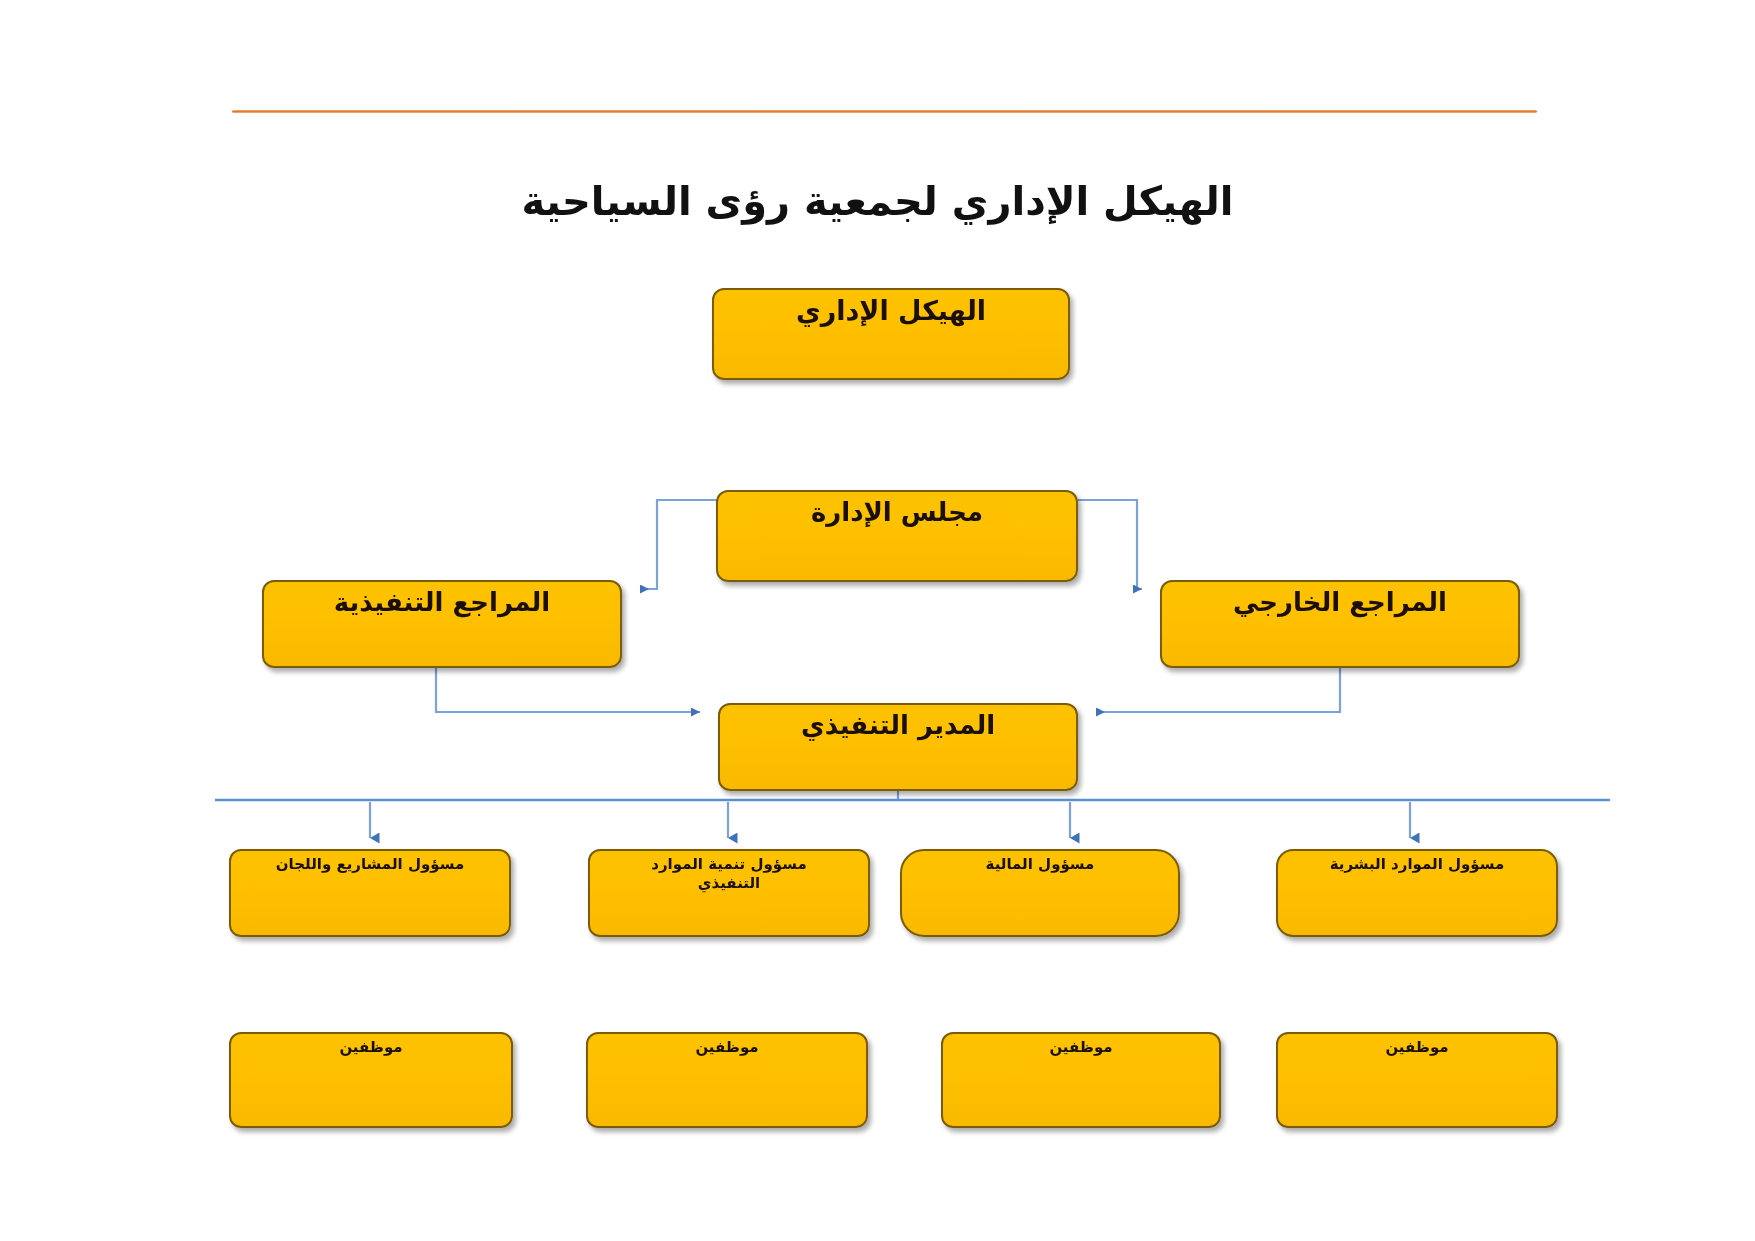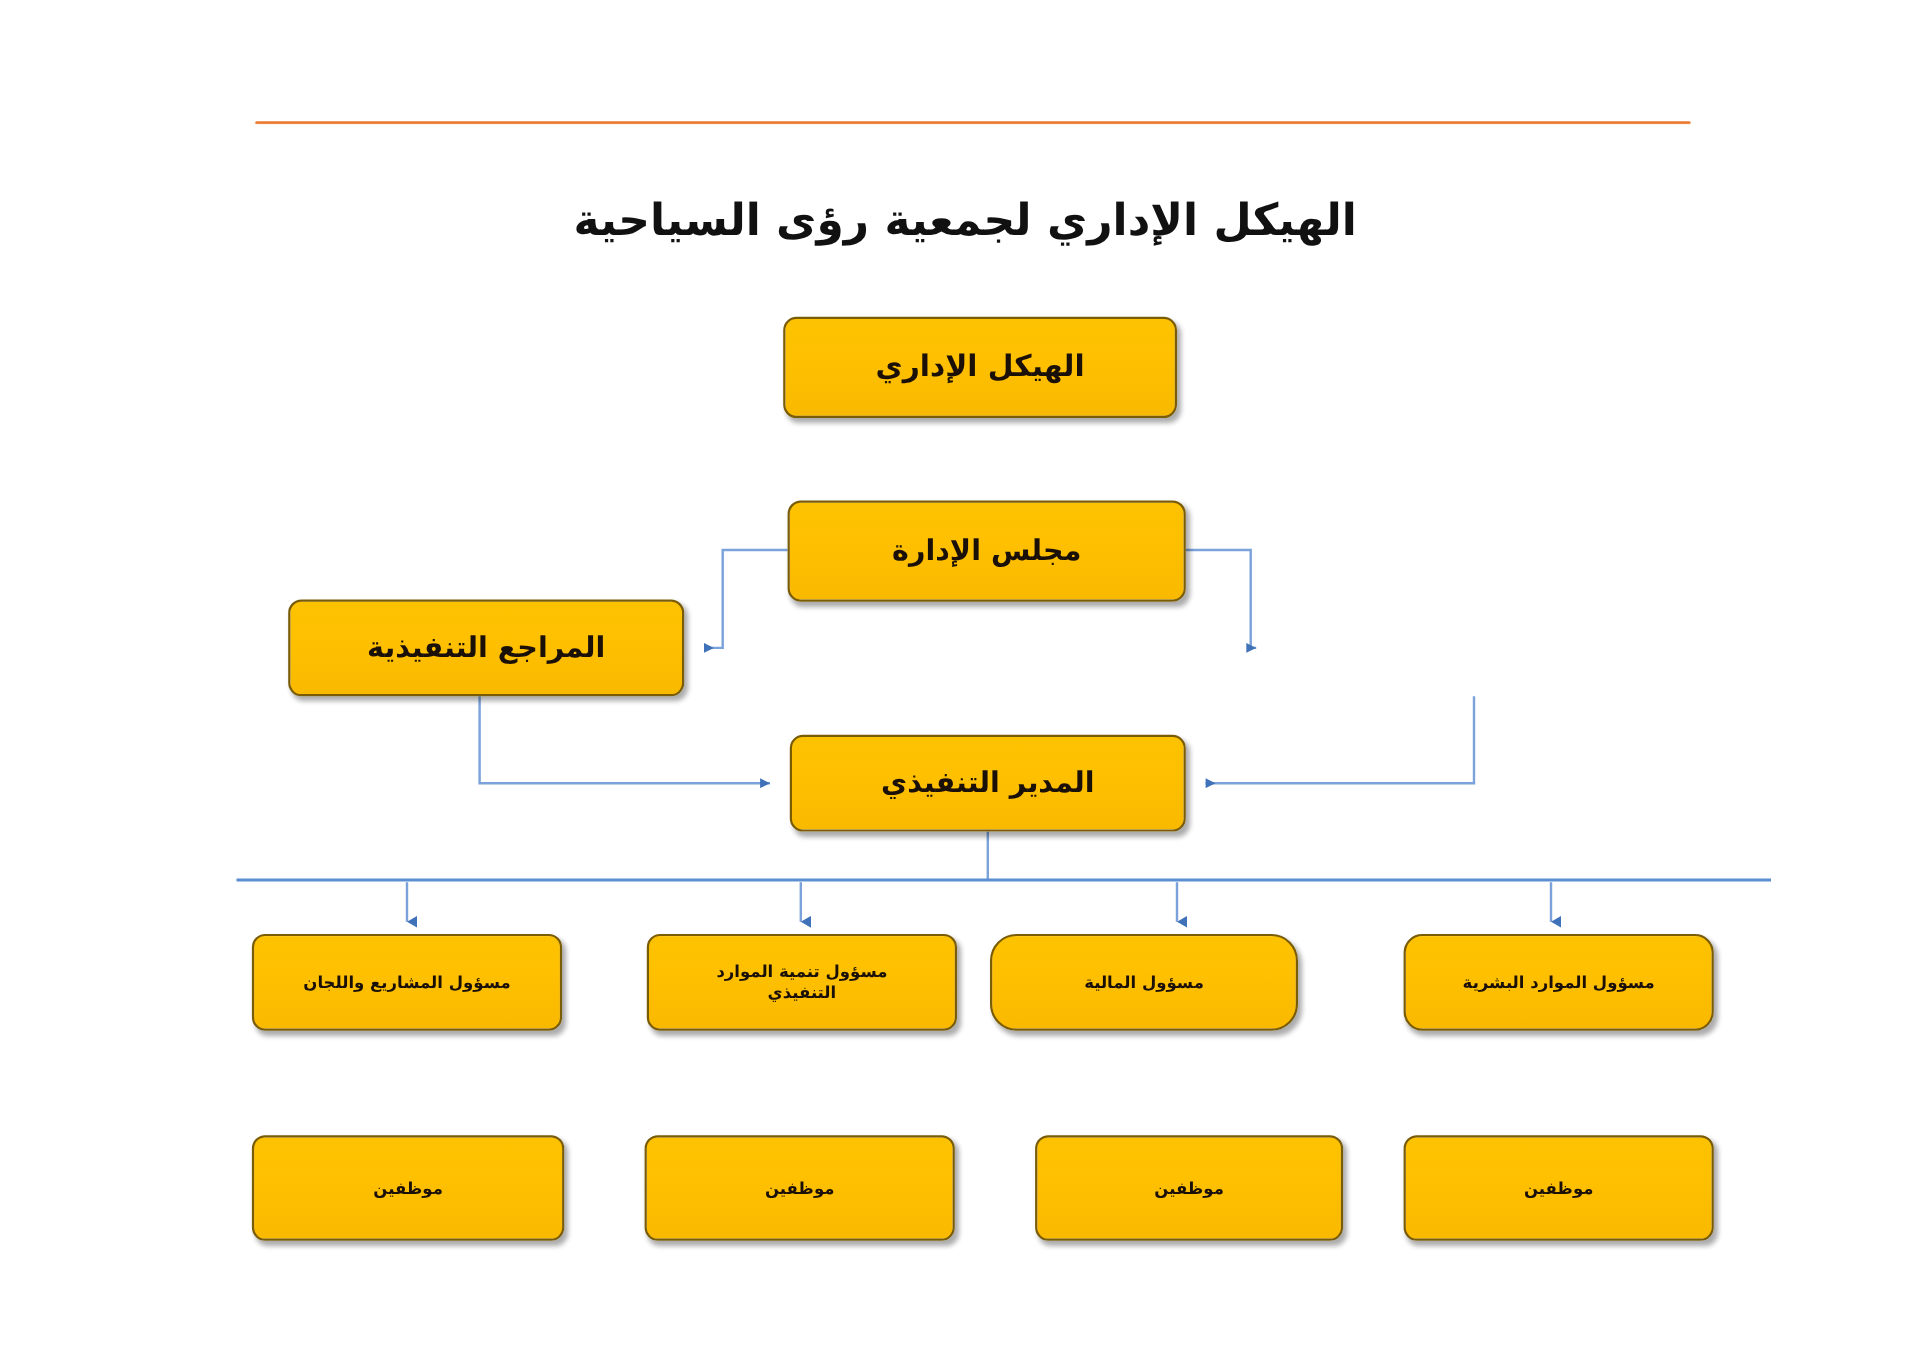--- a/index.html
+++ b/index.html
@@ -58,32 +58,32 @@
   }
 
   
   .node {
     position: absolute;
     background: linear-gradient(to bottom, #fcc200 0%, #ffc000 40%, #f9b900 100%);
     border: 2px solid #7a5c07;
     border-radius: 12px;
     box-shadow: 3px 4px 5px rgba(0,0,0,0.33);
     display: flex;
-    align-items: center;
+    align-items: flex-start;
     justify-content: center;
     text-align: center;
     color: #1a1008;
     font-weight: 700;
     direction: rtl;
     padding: 4px 10px;
     line-height: 1.25;
   }
 
   .node.tier-1 { font-size: 27px; }
-  .node.tier-2 { font-size: 26px; }
+  .node.tier-2 { font-size: 26px; margin-top: 35px; }
   .node.tier-3 { font-size: 15px; }
   .node.tier-4 { font-size: 15px; }
 
   
   .n-root      { left: 712px; top: 288px; width: 358px; height: 92px; }
 
   
   .n-board     { left: 716px; top: 455px; width: 362px; height: 92px; }
 
   
@@ -159,20 +159,23 @@
   </div>
 
   <div class="node tier-2 n-board">
     <span>مجلس الإدارة</span>
   </div>
 
   <div class="node tier-2 n-committee">
     <span>المراجع التنفيذية</span>
   </div>
 
+  <div class="node tier-2 n-auditor">
+    <span>المراجع الخارجي</span>
+  </div>
 
   <div class="node tier-2 n-ceo">
     <span>المدير التنفيذي</span>
   </div>
 
   <div class="node tier-3 n-dept n-dept-1">
     <span>مسؤول المشاريع واللجان</span>
   </div>
 
   <div class="node tier-3 n-dept n-dept-2">

